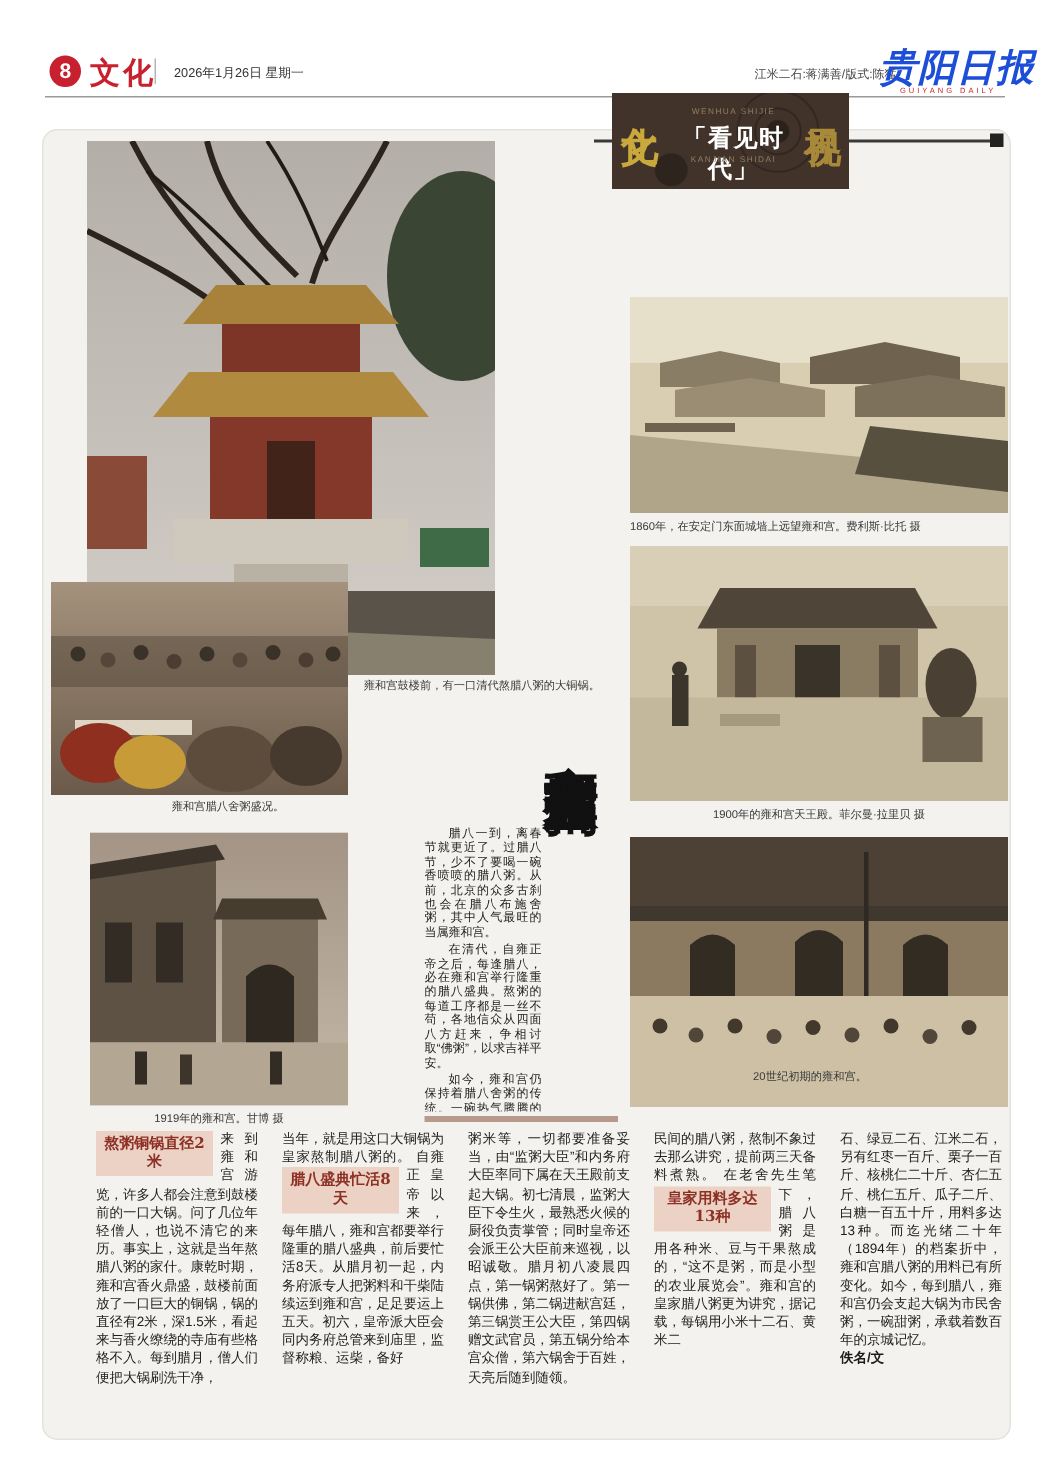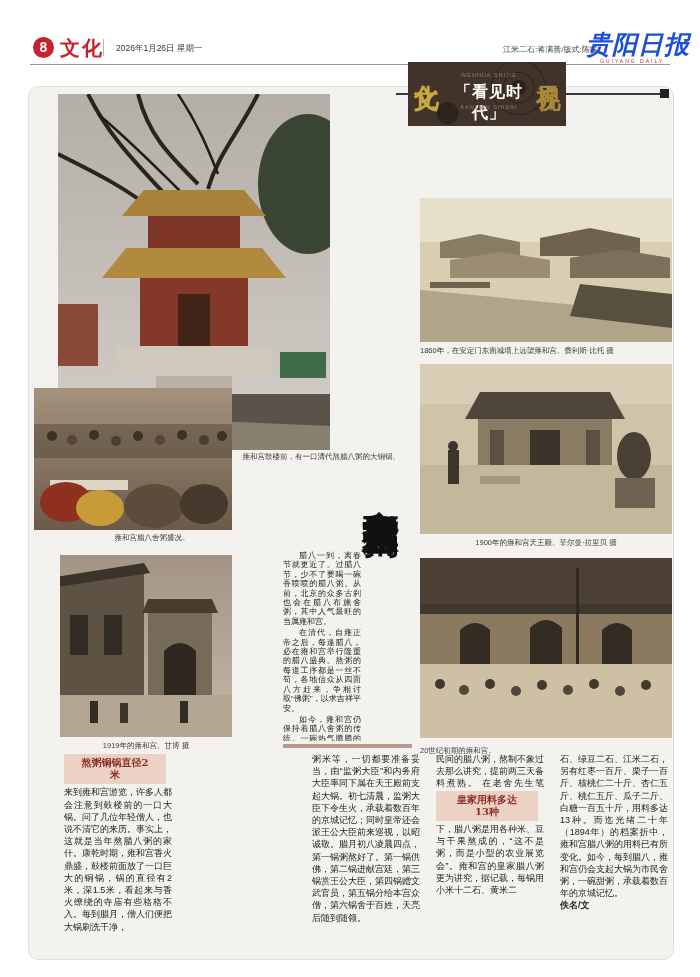--- a/index.html
+++ b/index.html
@@ -41,21 +41,21 @@
          text-align:justify;color:#1d1d1d;overflow:hidden;}
   .intro p{margin:0 0 2px 0;text-indent:16px;}
   .bigtitle{left:350px;top:480px;width:62px;height:282px;writing-mode:vertical-rl;text-orientation:upright;
             font-size:37px;font-weight:900;color:#111;font-family:"DejaVu Serif",serif;
             letter-spacing:2px;line-height:62px;text-align:justify;}
   .tanrule{left:283px;top:744px;width:129px;height:4px;background:#b59a8d;}
   
   .bcol{top:753px;width:108px;height:200px;font-size:9px;line-height:12.2px;text-align:justify;
         color:#1d1d1d;overflow:hidden;}
   .subhead{float:left;width:72px;background:#ecd2c4;color:#8d3126;font-weight:bold;font-size:10px;
-           font-family:"DejaVu Serif",serif;text-align:center;padding:3px 15px;margin:1px 5px 2px 0;}
+           font-family:"DejaVu Serif",serif;text-align:center;padding:3px 3px;margin:1px 5px 2px 0;}
   .byline{display:block;text-align:left;font-weight:bold;}
 </style>
 </head>
 <body>
 
 <div id="page">
 
   <div class="abs" id="card"></div>
 
   <div class="abs pgnum">8</div>
@@ -216,28 +216,33 @@
       <circle cx="70" cy="126" r="5" fill="#42382c"></circle>
         <circle cx="96" cy="133" r="5" fill="#51463a"></circle>
       <circle cx="122" cy="127" r="5" fill="#42382c"></circle>
         <circle cx="148" cy="132" r="5" fill="#51463a"></circle>
       <circle cx="174" cy="126" r="5" fill="#42382c"></circle>
         <circle cx="200" cy="133" r="5" fill="#51463a"></circle>
       <circle cx="226" cy="127" r="5" fill="#42382c"></circle>
       <rect x="156" y="10" width="3" height="96" fill="#2e2922"></rect>
     </svg>
   </div>
-  <div class="abs cap" style="left:420px;top:746px;width:240px;text-align:left;">20世纪初期的雍和宫。</div>
+  <div class="abs cap" style="left:420px;top:713px;width:240px;text-align:center;">20世纪初期的雍和宫。</div>
 
   <div class="abs bcol" style="left:64px;">
     <span class="subhead">熬粥铜锅直径2米</span>
     <span>来到雍和宫游览，许多人都会注意到鼓楼前的一口大锅。问了几位年轻僧人，也说不清它的来历。事实上，这就是当年熬腊八粥的家什。康乾时期，雍和宫香火鼎盛，鼓楼前面放了一口巨大的铜锅，锅的直径有2米，深1.5米，看起来与香火缭绕的寺庙有些格格不入。每到腊月，僧人们便把大锅刷洗干净，</span>
   </div>
+  <div class="abs bcol" style="left:188px;">
+    <span>当年，就是用这口大铜锅为皇家熬制腊八粥的。</span>
+    <span class="subhead">腊八盛典忙活8天</span>
+    <span>自雍正皇帝以来，每年腊八，雍和宫都要举行隆重的腊八盛典，前后要忙活8天。从腊月初一起，内务府派专人把粥料和干柴陆续运到雍和宫，足足要运上五天。初六，皇帝派大臣会同内务府总管来到庙里，监督称粮、运柴，备好</span>
+  </div>
   <div class="abs bcol" style="left:312px;">
-    <span>粥米等，一切都要准备妥当，由“监粥大臣”和内务府大臣率同下属在天王殿前支起大锅。初七清晨，监粥大臣下令生火，承载着数百年的京城记忆；同时皇帝还会派王公大臣前来巡视，以昭诚敬。腊月初八凌晨四点，第一锅粥熬好了。第一锅供佛，第二锅进献宫廷，第三锅赏王公大臣，第四锅赠文武官员，第五锅分给本宫众僧，第六锅舍于百姓，天亮后随到随领。</span>
+    <span>粥米等，一切都要准备妥当，由“监粥大臣”和内务府大臣率同下属在天王殿前支起大锅。初七清晨，监粥大臣下令生火，最熟悉火候的厨役负责掌管；同时皇帝还会派王公大臣前来巡视，以昭诚敬。腊月初八凌晨四点，第一锅粥熬好了。第一锅供佛，第二锅进献宫廷，第三锅赏王公大臣，第四锅赠文武官员，第五锅分给本宫众僧，第六锅舍于百姓，天亮后随到随领。</span>
   </div>
   <div class="abs bcol" style="left:436px;">
     <span>民间的腊八粥，熬制不象过去那么讲究，提前两三天备料煮熟。</span>
     <span class="subhead">皇家用料多达13种</span>
     <span>在老舍先生笔下，腊八粥是用各种米、豆与干果熬成的，“这不是粥，而是小型的农业展览会”。雍和宫的皇家腊八粥更为讲究，据记载，每锅用小米十二石、黄米二</span>
   </div>
   <div class="abs bcol" style="left:560px;">
     <span>石、绿豆二石、江米二石，另有红枣一百斤、栗子一百斤、核桃仁二十斤、杏仁五斤、桃仁五斤、瓜子二斤、白糖一百五十斤，用料多达13种。而迄光绪二十年（1894年）的档案折中，雍和宫腊八粥的用料已有所变化。如今，每到腊八，雍和宫仍会支起大锅为市民舍粥，一碗甜粥，承载着数百年的京城记忆。</span>
     <span class="byline">佚名/文</span>
   </div>

